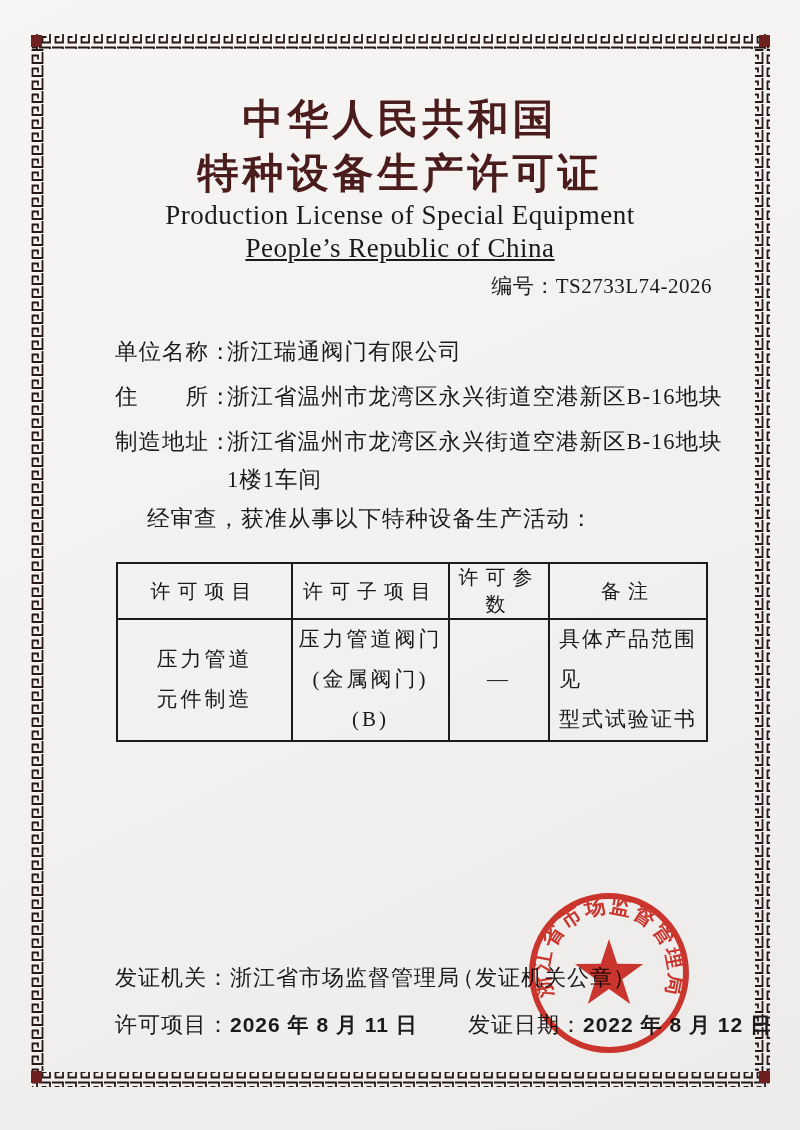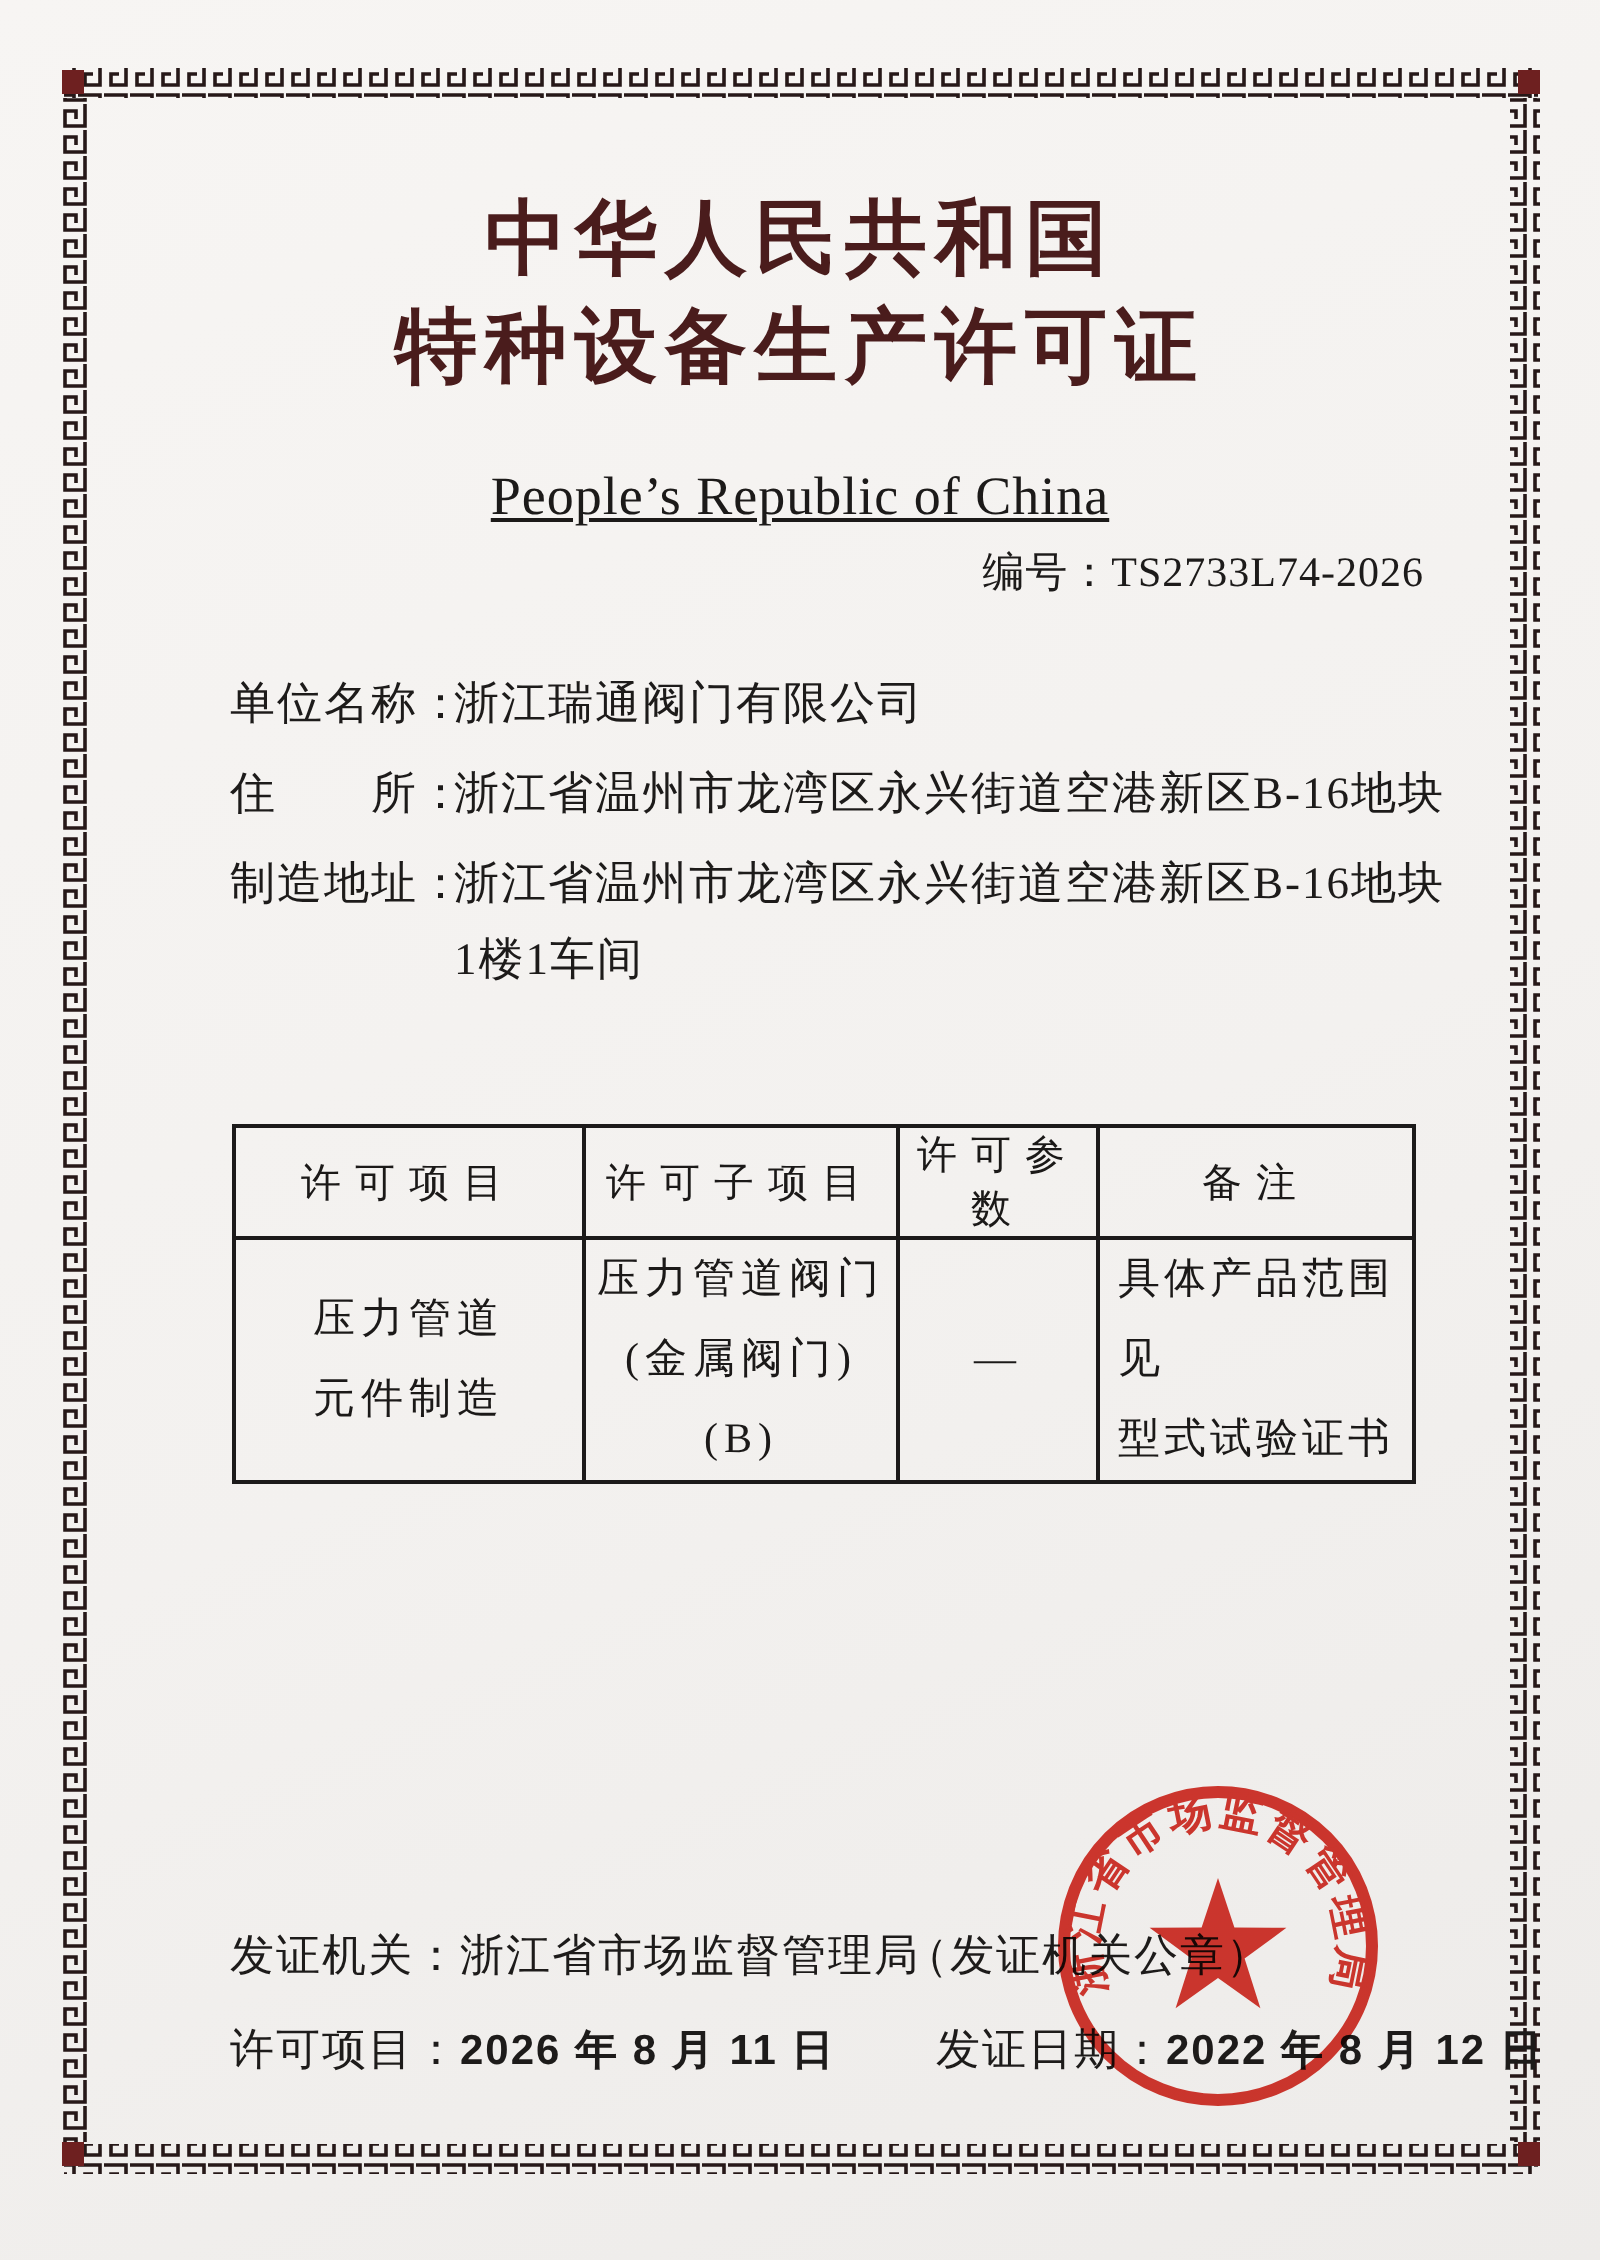--- a/index.html
+++ b/index.html
@@ -100,20 +100,21 @@
     <rect x="30" y="49" width="15" height="1022" fill="url(#mv)"></rect>
     <rect x="755" y="49" width="15" height="1022" fill="url(#mv)"></rect>
     <rect x="31" y="35" width="11" height="12" fill="#6e2020"></rect>
     <rect x="759" y="35" width="11" height="12" fill="#6e2020"></rect>
     <rect x="31" y="1071" width="11" height="12" fill="#6e2020"></rect>
     <rect x="759" y="1071" width="11" height="12" fill="#6e2020"></rect>
   </svg>
 
   <div class="title-cn l1">中华人民共和国</div>
   <div class="title-cn l2">特种设备生产许可证</div>
+  <div class="title-en l1">Production License of Special Equipment</div>
   <div class="title-en l2">People’s Republic of China</div>
 
   <div class="serial">
     <span>编号：</span><span>TS2733L74-2026</span>
   </div>
 
   <div class="field-line f1">
     <span class="lbl">单位名称：</span>
     <span class="val">浙江瑞通阀门有限公司</span>
   </div>
@@ -122,20 +123,21 @@
     <span class="val">浙江省温州市龙湾区永兴街道空港新区B-16地块</span>
   </div>
   <div class="field-line f3">
     <span class="lbl">制造地址：</span>
     <span class="val">浙江省温州市龙湾区永兴街道空港新区B-16地块</span>
   </div>
   <div class="field-line f4">
     <span class="val">1楼1车间</span>
   </div>
 
+  <div class="intro">经审查，获准从事以下特种设备生产活动：</div>
 
   <table class="license">
     <colgroup>
         <col class="c1">
         <col class="c2">
         <col class="c3">
         <col class="c4">
       </colgroup>
     <thead>
       <tr>

